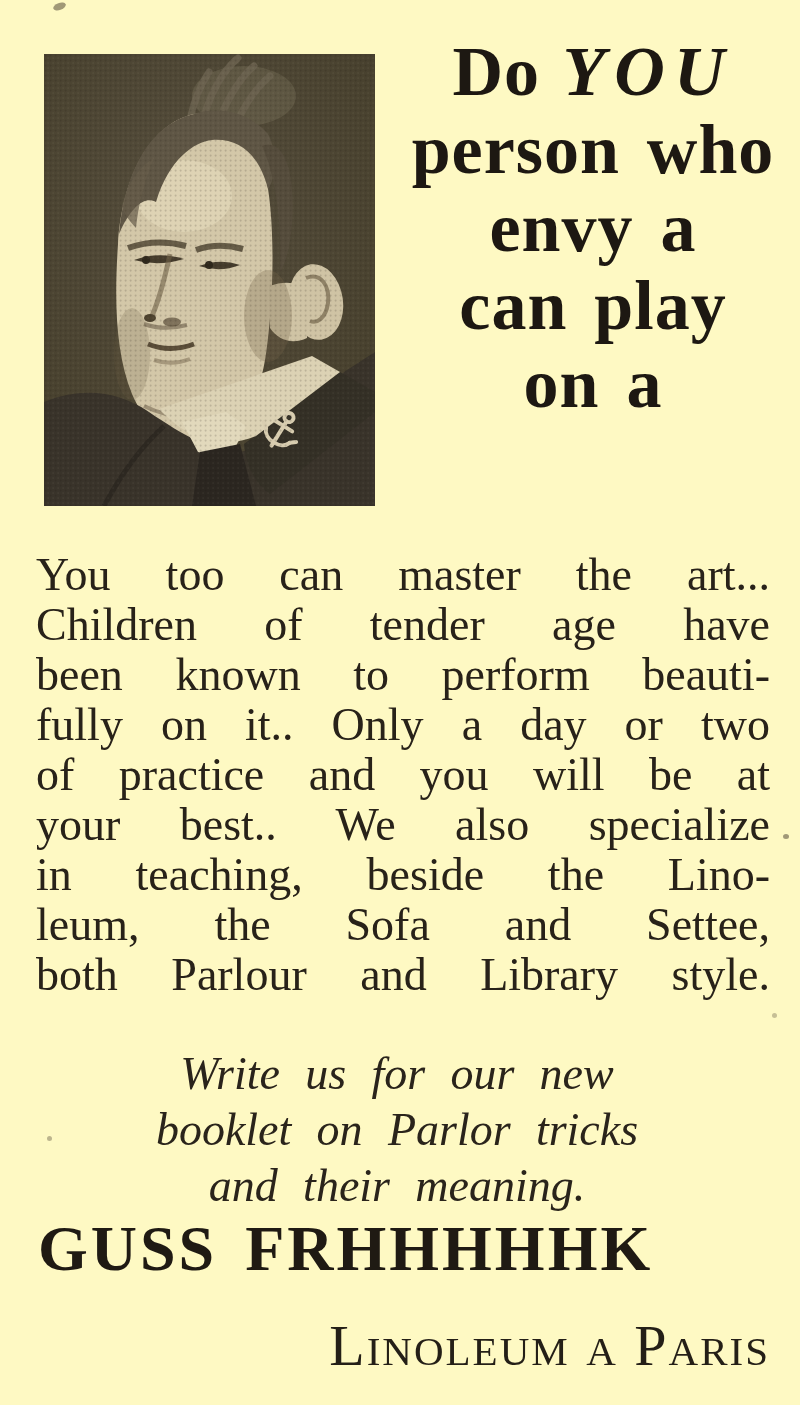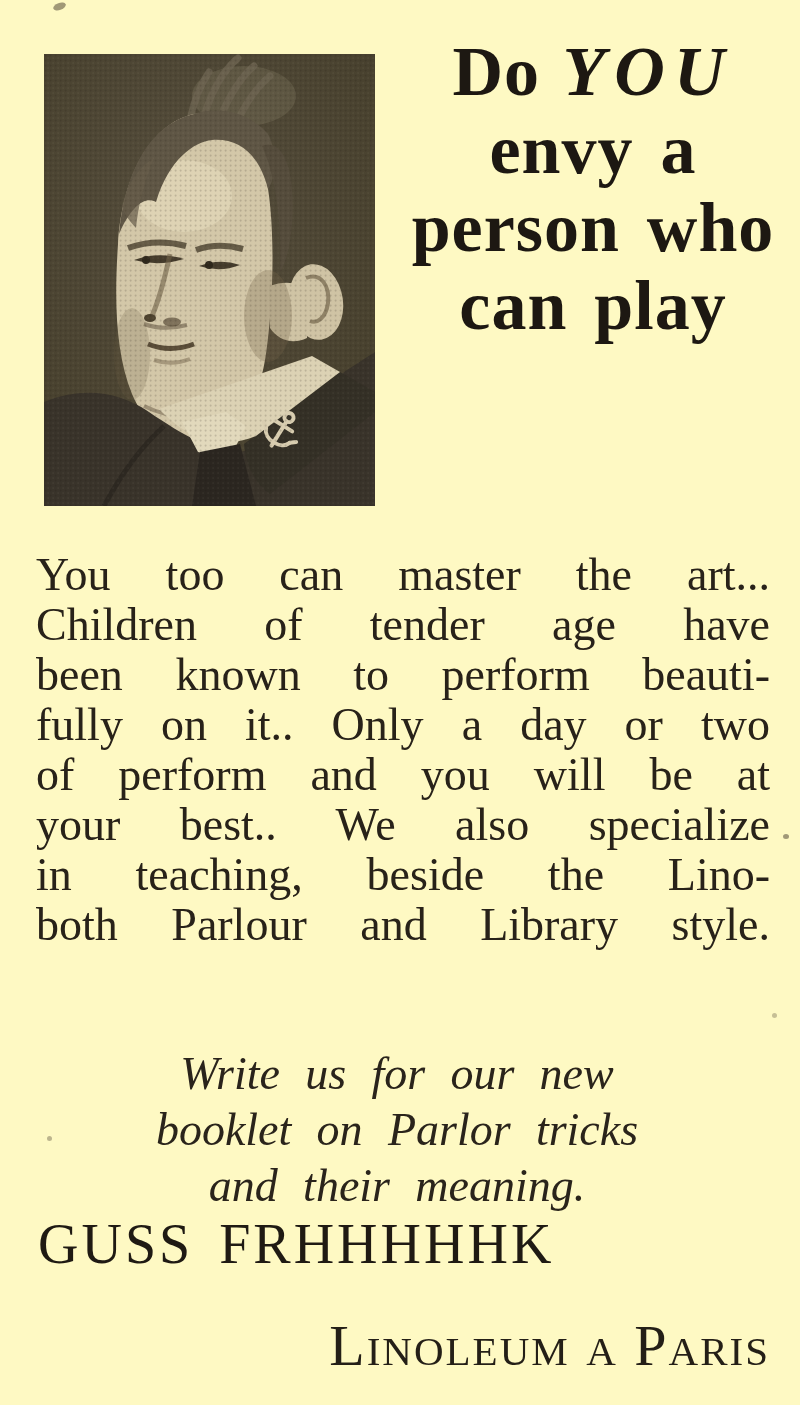--- a/index.html
+++ b/index.html
@@ -33,21 +33,21 @@
   
   .note {
     position:absolute; left:0; top:1046px; width:794px;
     text-align:center; font-style:italic; font-size:46px; line-height:56px;
     word-spacing:0.30em; color:#2a241b;
   }
 
   
   .signature {
     position:absolute; left:38px; top:1212px; width:745px;
-    font-weight:normal; font-size:56px; letter-spacing:3px; word-spacing:9px;
+    font-weight:bold; font-size:64px; letter-spacing:3px; word-spacing:9px;
     white-space:nowrap; color:#1f1a13;
   }
   .tagline {
     position:absolute; right:30px; top:1312px;
     font-variant:small-caps; font-size:58px; letter-spacing:2px;
     color:#241f17; white-space:nowrap;
   }
 
   
   .speck { position:absolute; background:rgba(84,74,56,0.55); border-radius:50%; }
@@ -139,33 +139,35 @@
           <line x1="14" y1="4" x2="19" y2="0"></line>
         </g>
       </g>
 
       <rect width="331" height="452" fill="url(#halftone)"></rect>
     </svg>
   </div>
 
   <div class="headline">
     <div class="h-line"><span>Do</span><span class="you">YOU</span></div>
+    <div class="h-line">person who</div>
     <div class="h-line">envy a</div>
-    <div class="h-line">person who</div>
     <div class="h-line">can play</div>
+    <div class="h-line">on a</div>
   </div>
 
   <div class="body-copy">
     <div class="body-line">You too can master the art...</div>
     <div class="body-line">Children of tender age have</div>
     <div class="body-line">been known to perform beauti-</div>
     <div class="body-line">fully on it.. Only a day or two</div>
-    <div class="body-line">of perform and you will be at</div>
+    <div class="body-line">of practice and you will be at</div>
     <div class="body-line">your best.. We also specialize</div>
     <div class="body-line">in teaching, beside the Lino-</div>
+    <div class="body-line">leum, the Sofa and Settee,</div>
     <div class="body-line">both Parlour and Library style.</div>
   </div>
 
   <div class="note">
     <div>Write us for our new</div>
     <div>booklet on Parlor tricks</div>
     <div>and their meaning.</div>
   </div>
 
   <div class="signature">GUSS FRHHHHHK</div>

